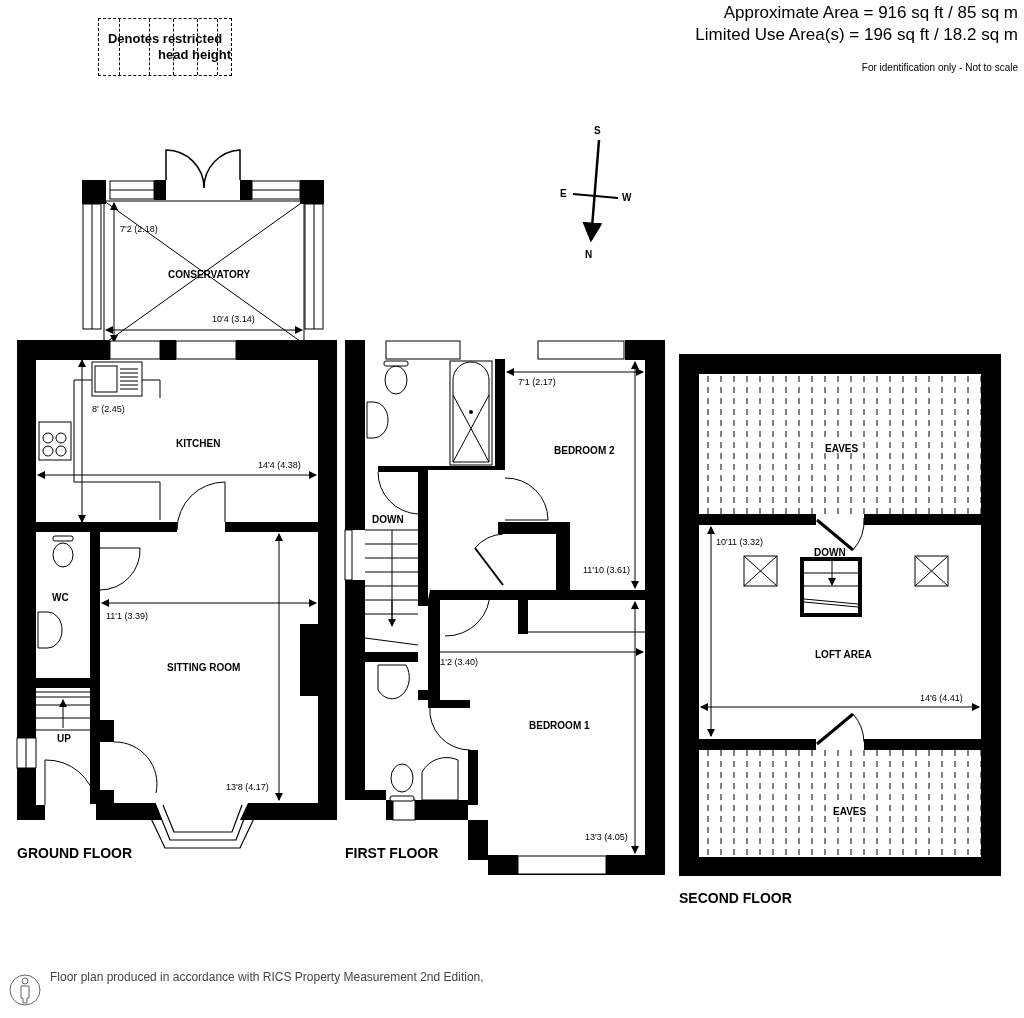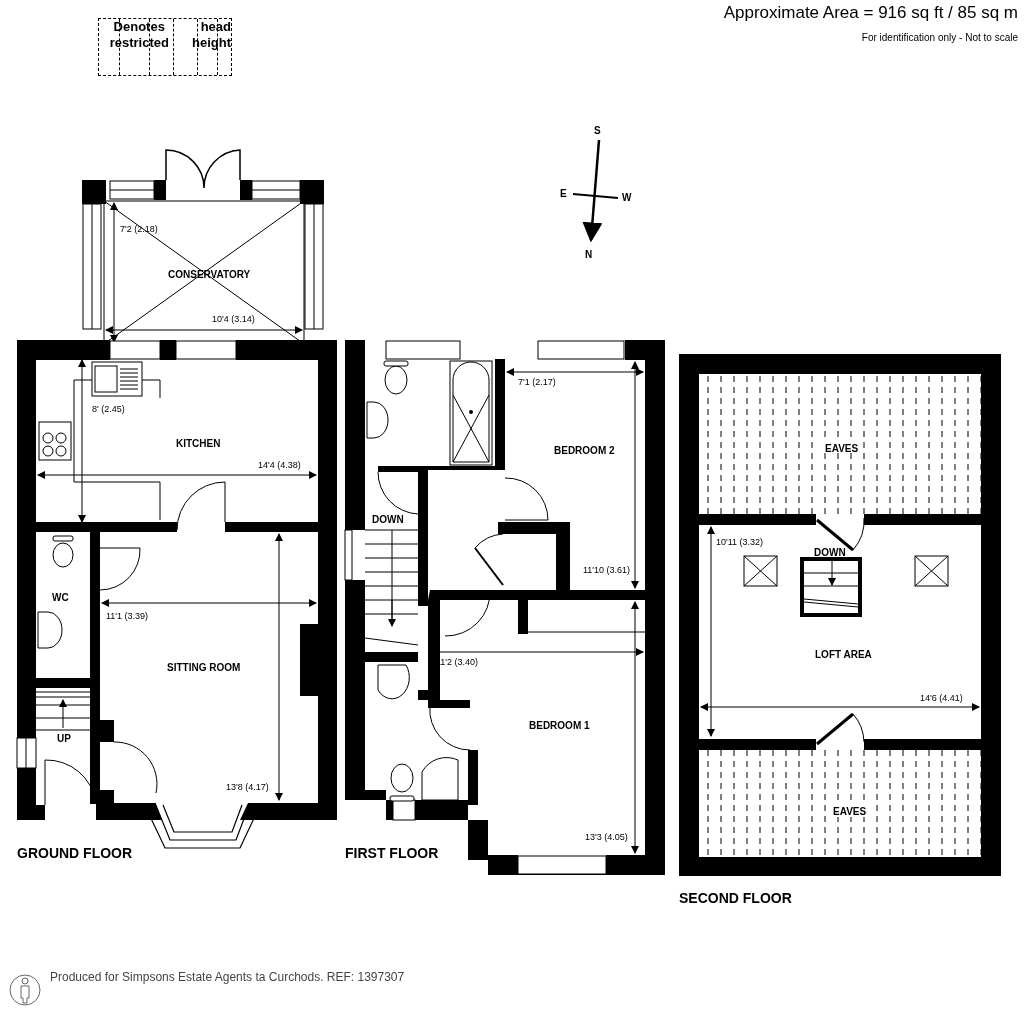--- a/index.html
+++ b/index.html
@@ -1,21 +1,21 @@
 <!DOCTYPE html>
 <html><head>
 <meta charset="utf-8">
 <style>
   html,body{margin:0;padding:0;background:#fff;}
   body{width:1024px;height:1018px;position:relative;overflow:hidden;font-family:"Liberation Sans",sans-serif;color:#000;}
   .abs{position:absolute;}
   .area-block{right:6px;top:2px;text-align:right;}
   .area-line{font-size:17px;line-height:22px;}
-  .area-note{font-size:10px;margin-top:8px;}
-  .legend{left:98px;top:18px;width:132px;height:56px;border:1px dashed #000;font-weight:bold;font-size:13px;text-align:center;line-height:16px;display:flex;flex-direction:row;justify-content:center;}
+  .area-note{font-size:10px;margin-top:16px;}
+  .legend{left:98px;top:18px;width:132px;height:56px;border:1px dashed #000;font-weight:bold;font-size:13px;text-align:center;line-height:16px;display:flex;flex-direction:column;justify-content:center;}
   .legend .dashcol{position:absolute;top:0;bottom:0;border-left:1px dashed #000;}
   svg{position:absolute;left:0;top:0;}
   .lbl{font-family:"Liberation Sans",sans-serif;font-weight:bold;font-size:10px;}
   .dim{font-family:"Liberation Sans",sans-serif;font-size:9px;}
   .floor{font-family:"Liberation Sans",sans-serif;font-weight:bold;font-size:14px;}
   .footer{left:50px;top:970px;font-size:12px;line-height:15px;color:#444;}
   .footer-icon{left:8px;top:970px;width:34px;height:44px;}
 </style>
 </head>
 <body>
@@ -25,20 +25,21 @@
   <div class="dashcol" style="left:50px"></div>
   <div class="dashcol" style="left:74px"></div>
   <div class="dashcol" style="left:98px"></div>
   <div class="dashcol" style="left:118px"></div>
   <span style="position:relative;background:#fff0;">Denotes restricted</span>
   <span style="position:relative;text-align:right;">head height</span>
 </div>
 
 <div class="abs area-block">
   <div class="area-line">Approximate Area = 916 sq ft / 85 sq m</div>
+  <div class="area-line">Limited Use Area(s) = 196 sq ft / 18.2 sq m</div>
   <div class="area-note">For identification only - Not to scale</div>
 </div>
 
 <svg width="1024" height="1018" viewBox="0 0 1024 1018">
   <defs>
     <marker id="ar" markerWidth="8" markerHeight="8" refX="7" refY="4" orient="auto-start-reverse">
       <path d="M0,0 L8,4 L0,8 z" fill="#000"></path>
     </marker>
     <pattern id="hatch" width="13" height="11" patternUnits="userSpaceOnUse">
       <line x1="6" y1="2" x2="6" y2="8" stroke="#000" stroke-width="1"></line>
@@ -276,14 +277,14 @@
     <text x="679" y="903" class="floor">SECOND FLOOR</text>
   </g>
 </svg>
 
 <svg class="abs footer-icon" viewBox="0 0 34 44" style="left:8px;top:968px;">
   <circle cx="17" cy="22" r="15" fill="none" stroke="#666" stroke-width="1"></circle>
   <circle cx="17" cy="13" r="3" fill="none" stroke="#666"></circle>
   <path d="M13,18 H21 V30 H19 V35 H15 V30 H13 Z" fill="none" stroke="#666"></path>
 </svg>
 <div class="abs footer">
-  <div>Produced for Simpsons Estate Agents ta Curchods.   REF: 1397307</div>
+  <div>Floor plan produced in accordance with RICS Property Measurement 2nd Edition,</div>
 </div>
 
 </body></html>

